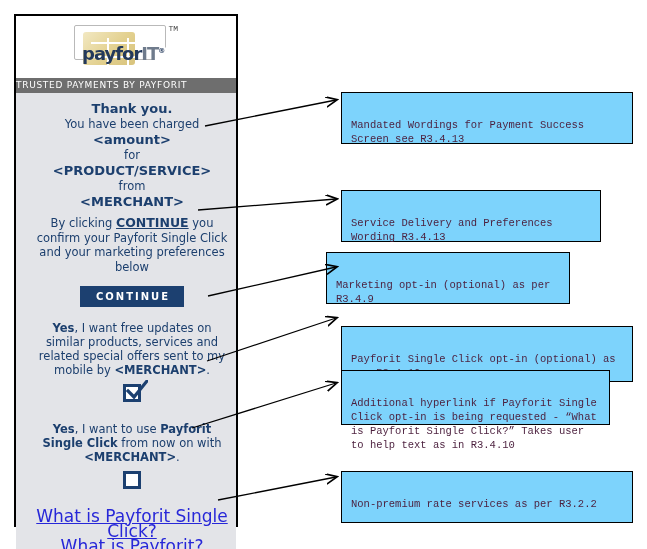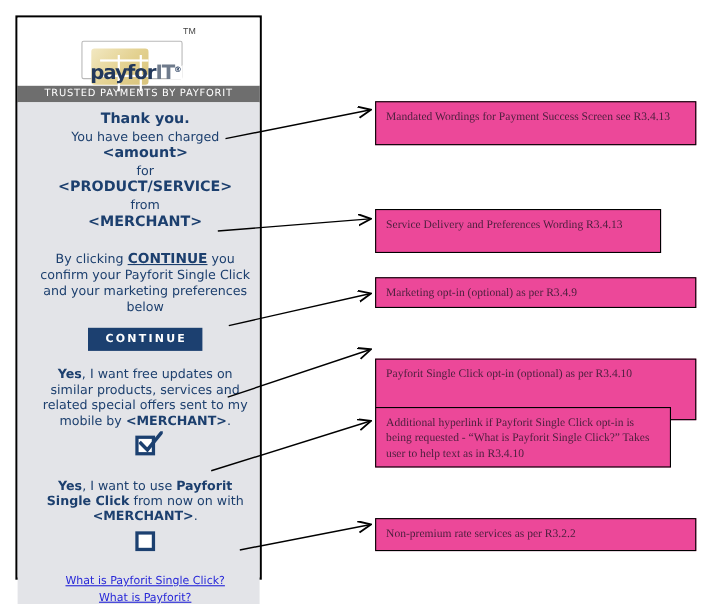--- a/index.html
+++ b/index.html
@@ -95,21 +95,20 @@
   .sim-card {
     position: absolute;
     left: 0;
     top: 2px;
     width: 92px;
     height: 35px;
     border: 1px solid #b9b9b9;
     border-radius: 2px;
     background: #ffffff;
     box-sizing: border-box;
-    margin-top: 12px;
   }
   .sim-chip {
     position: absolute;
     left: 8px;
     top: 6px;
     width: 52px;
     height: 33px;
     background: #e7d79e;
     background: linear-gradient(135deg,#f2e8c2 0%,#e3d190 55%,#d8c37c 100%);
     border-radius: 3px;
@@ -149,31 +148,31 @@
     font-size: 7px;
     vertical-align: super;
     letter-spacing: 0;
   }
   .tm-sup {
     position: absolute;
     right: 0px;
     top: 1px;
     font-size: 8px;
     color: #444;
-    font-family: Liberation Sans, sans-serif;
+    font-family: Liberation Mono, monospace;
   }
 
   
   .trusted-bar {
     height: 15px;
     background: #6e6e6e;
     color: #ffffff;
     font-size: 9px;
     letter-spacing: 0.7px;
-    text-align: center;
+    text-align: left;
     line-height: 15px;
     font-family: "DejaVu Sans", sans-serif;
     white-space: nowrap;
   }
 
   
   .screen-body {
     background: #e3e4e8;
     height: 544px;
     padding: 8px 6px 0 18px;
@@ -192,21 +191,21 @@
   }
   .charged-line { font-size: 11.5px; line-height: 15px; }
   .big-token {
     font-weight: bold;
     font-size: 13px;
     line-height: 16px;
   }
   .small-word { font-size: 11.5px; line-height: 15px; }
 
   .confirm-block {
-    margin-top: 18px;
+    margin-top: 6px;
     font-size: 11.5px;
     line-height: 14.5px;
   }
   .confirm-block u { font-weight: bold; font-size: 12.5px; }
 
   .continue-btn {
     display: inline-block;
     margin-top: 12px;
     background: #1c4070;
     color: #ffffff;
@@ -246,37 +245,37 @@
     height: 22px;
   }
 
   .links-block {
     margin-top: 14px;
     line-height: 15px;
   }
   .links-block a {
     display: block;
     color: #2727d8;
-    font-size: 10px;
+    font-size: 17px;
     text-decoration: underline;
     font-family: "DejaVu Sans", sans-serif;
     cursor: pointer;
   }
 
   
   .callout {
     position: absolute;
     border: 1px solid #000000;
-    background: #ec4899;
+    background: #7dd3fc;
     box-sizing: border-box;
     color: #4b1f3d;
-    font-family: Liberation Serif, serif;
+    font-family: Liberation Mono, monospace;
     font-size: 10.5px;
     line-height: 14px;
-    padding: 7px 9px;
+    padding: 25px 9px;
   }
 
   
   #arrow-layer {
     position: absolute;
     left: 0; top: 0;
     width: 647px;
     height: 549px;
     pointer-events: none;
   }
@@ -346,21 +345,21 @@
 
     
 
   </div>
 </div>
 
 <div class="callout" style="left:341px; top:92px; width:292px; height:40px;">Mandated Wordings for Payment Success Screen see R3.4.13</div>
 
 <div class="callout" style="left:341px; top:190px; width:260px; height:40px;">Service Delivery and Preferences Wording R3.4.13</div>
 
-<div class="callout" style="left:341px; top:252px; width:292px; height:28px;">Marketing opt-in (optional) as per R3.4.9</div>
+<div class="callout" style="left:326px; top:252px; width:244px; height:28px;">Marketing opt-in (optional) as per R3.4.9</div>
 
 <div class="callout" style="left:341px; top:302px; width:292px; height:56px;margin-top:24px;">Payforit Single Click opt-in (optional) as per R3.4.10</div>
 
 <div class="callout" style="left:341px; top:370px; width:269px; height:55px;">Additional hyperlink if Payforit Single Click opt-in is being requested - “What is Payforit Single Click?” Takes user to help text as in R3.4.10</div>
 
 <div class="callout" style="left:341px; top:471px; width:292px; height:30px;">Non-premium rate services as per R3.2.2</div>
 
 <svg id="arrow-layer">
   <defs>
     <marker id="ah" markerWidth="10" markerHeight="10" refX="8" refY="4" orient="auto" markerUnits="strokeWidth">

